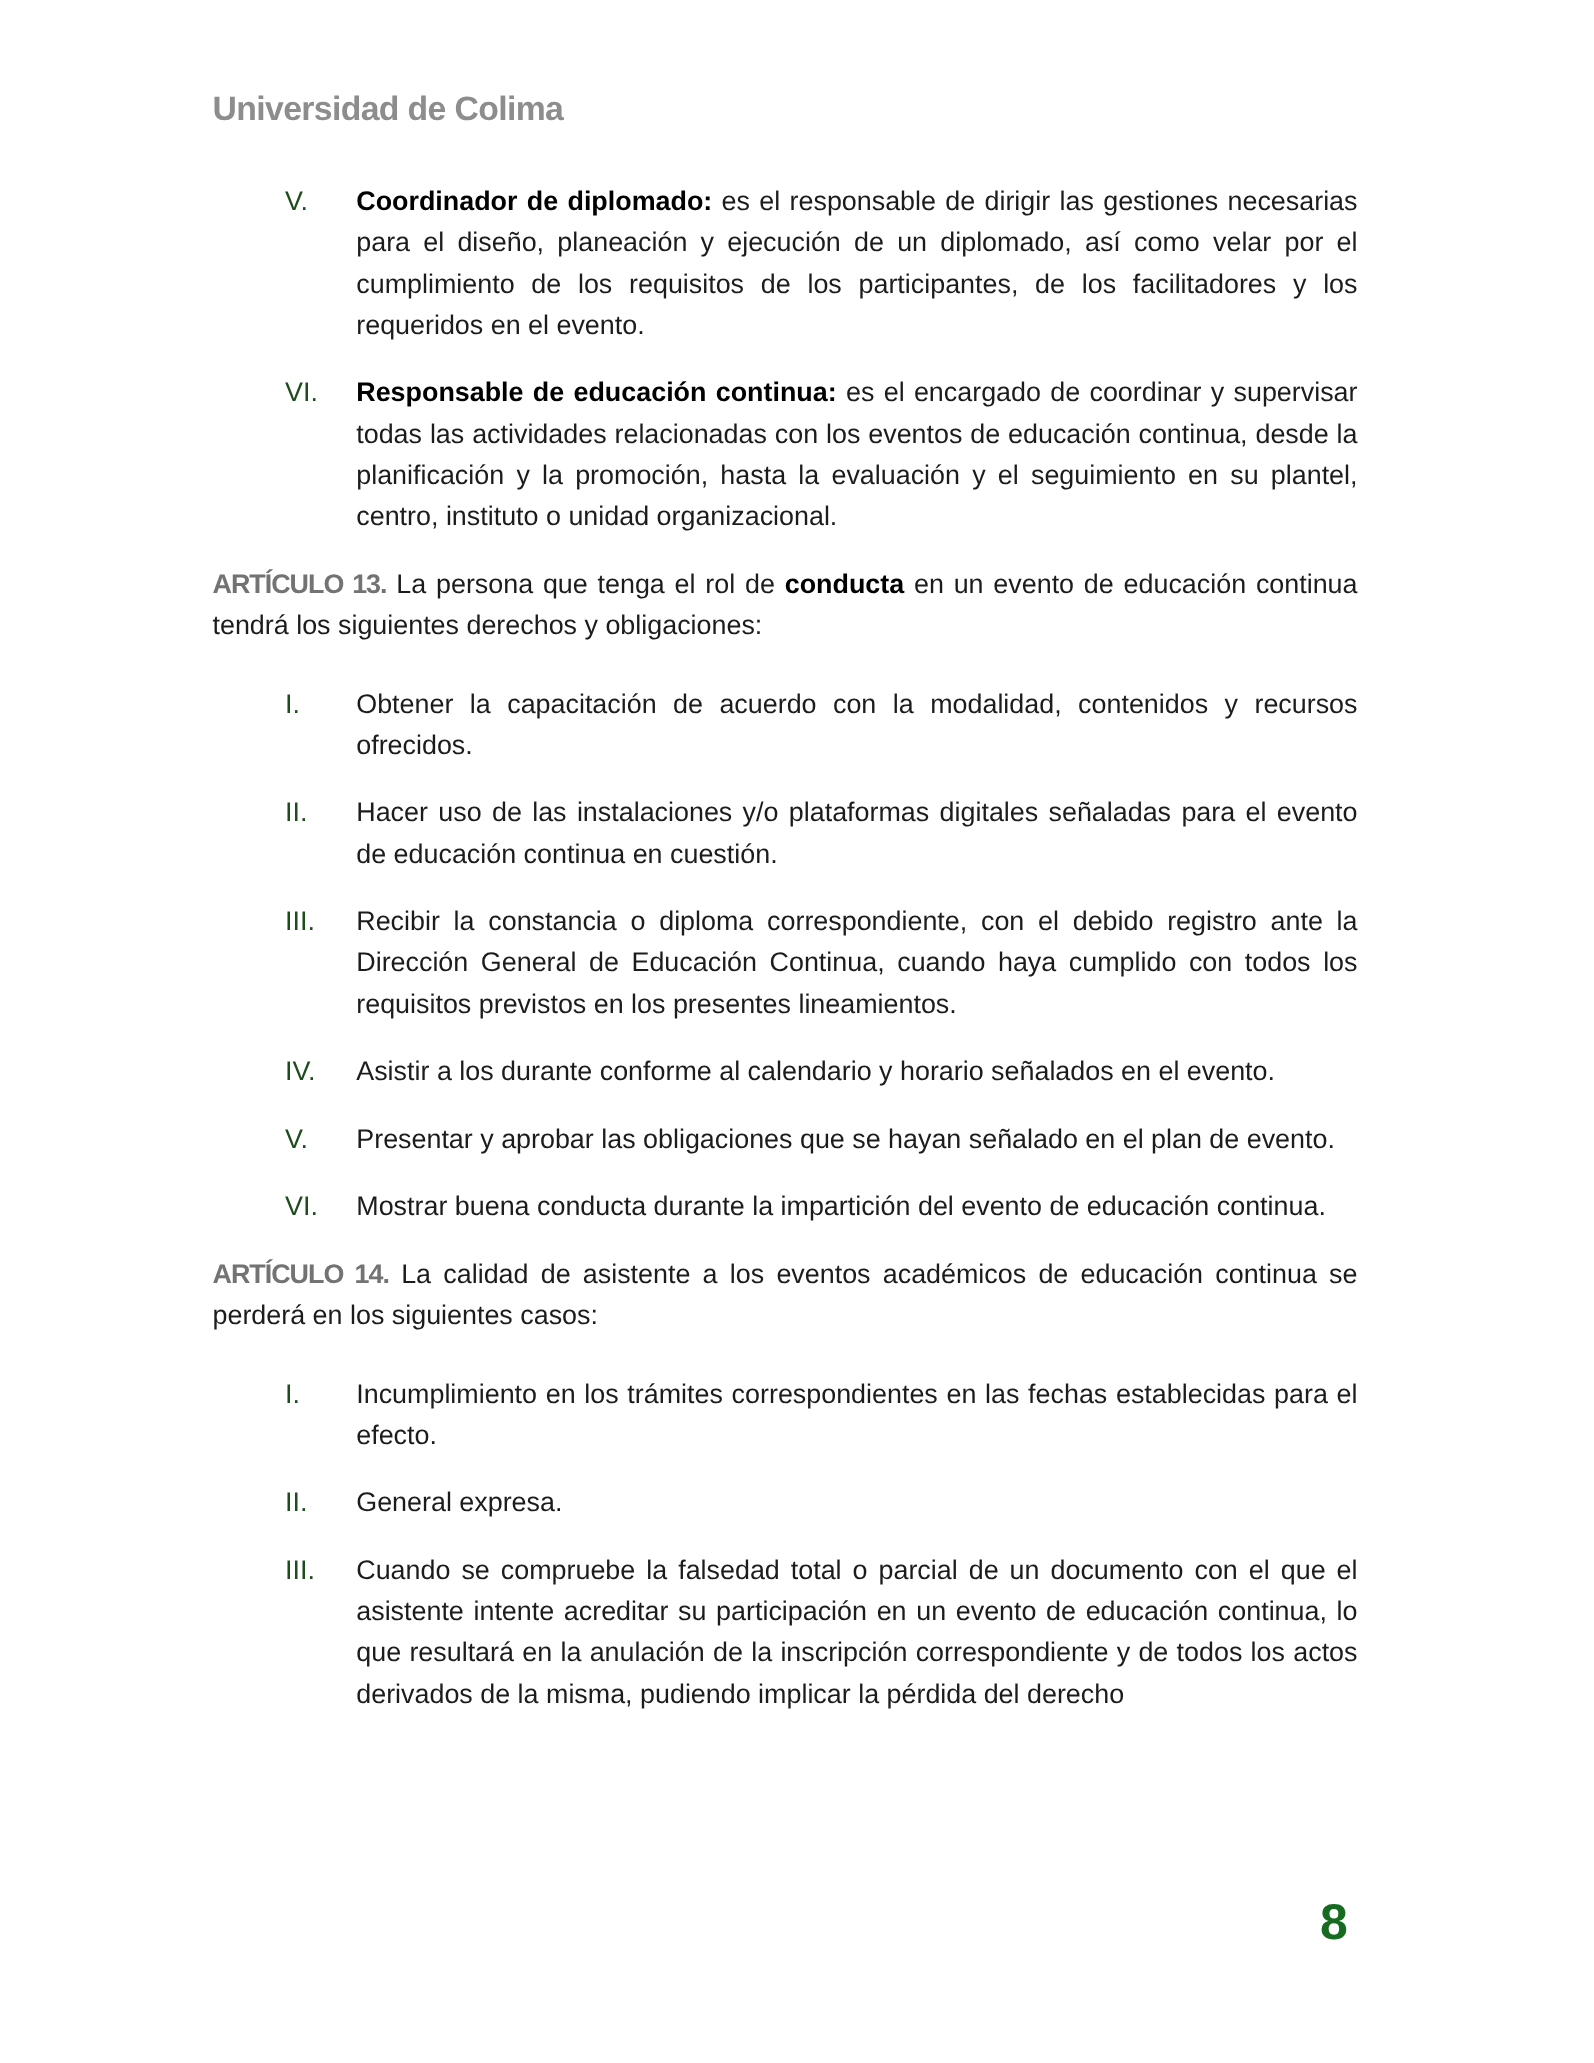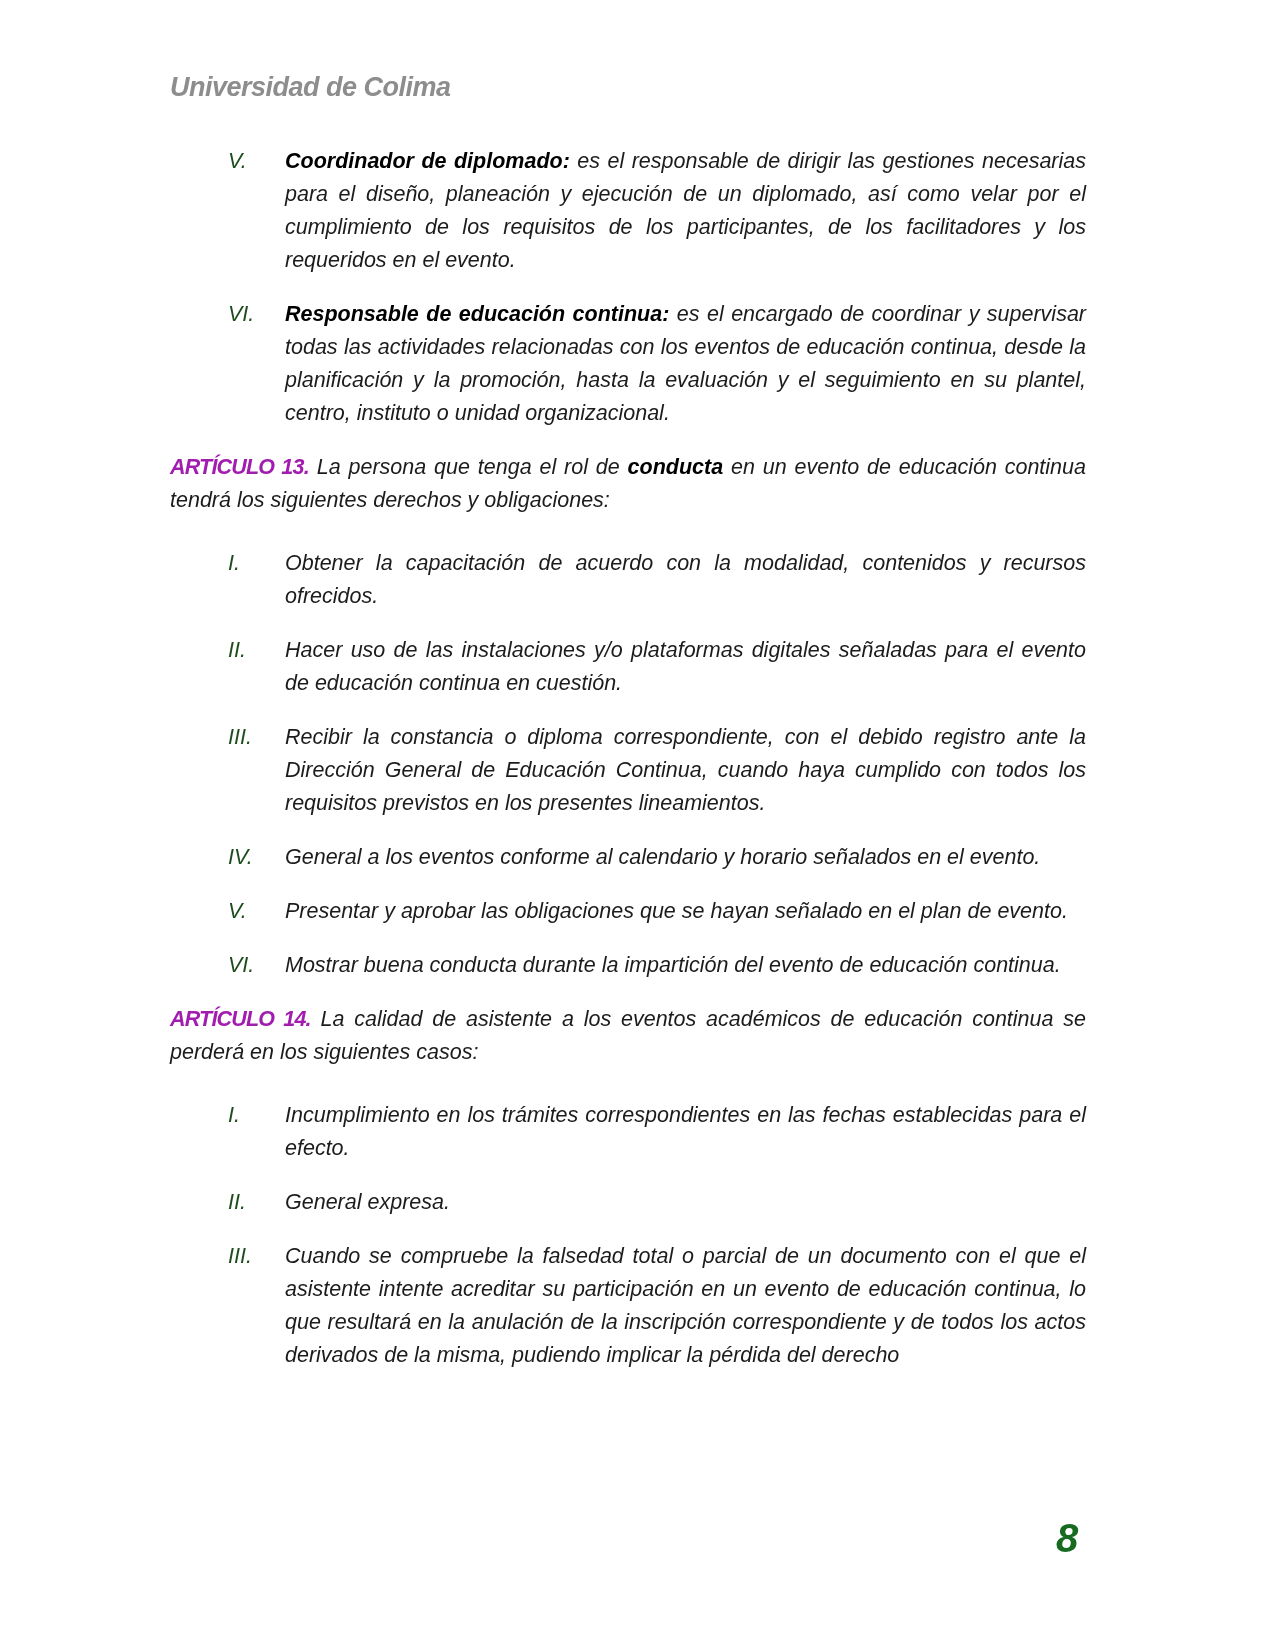--- a/index.html
+++ b/index.html
@@ -6,21 +6,20 @@
   html, body { background: #ffffff; }
   .page {
     position: relative;
     width: 1275px;
     height: 1650px;
     margin: 0 auto;
     background: #ffffff;
     font-family: "Liberation Sans", sans-serif;
     color: #1c1c1c;
     overflow: hidden;
-    font-style: italic;
   }
   .content {
     position: absolute;
     left: 170px;
     top: 72px;
     width: 916px;
   }
   .doc-header {
     font-size: 27px;
     font-weight: 700;
@@ -30,21 +29,21 @@
   }
   .body-text {
     font-size: 21.5px;
     line-height: 33px;
     text-align: justify;
   }
   .para { margin-bottom: 30px; }
   .art-label {
     font-weight: 700;
     letter-spacing: -0.8px;
-    color: #a21caf;
+    color: #737373;
     margin-top: 17px;
   }
   .bold-green {
     font-weight: 700;
     color: #000000;
   }
   .rlist { margin-left: 58px; margin-bottom: 8px; }
   .rlist-item {
     display: grid;
     grid-template-columns: 57px 1fr;
@@ -95,21 +94,21 @@
         <div class="rlist-item">
           <span class="numeral">II.</span>
           <span class="item-text">Hacer uso de las instalaciones y/o plataformas digitales señaladas para el evento de educación continua en cuestión.</span>
         </div>
         <div class="rlist-item">
           <span class="numeral">III.</span>
           <span class="item-text">Recibir la constancia o diploma correspondiente, con el debido registro ante la Dirección General de Educación Continua, cuando haya cumplido con todos los requisitos previstos en los presentes lineamientos.</span>
         </div>
         <div class="rlist-item">
           <span class="numeral">IV.</span>
-          <span class="item-text">General a los eventos conforme al calendario y horario señalados en el evento.</span>
+          <span class="item-text">Asistir a los durante conforme al calendario y horario señalados en el evento.</span>
         </div>
         <div class="rlist-item">
           <span class="numeral">V.</span>
           <span class="item-text">Presentar y aprobar las obligaciones que se hayan señalado en el plan de evento.</span>
         </div>
         <div class="rlist-item">
           <span class="numeral">VI.</span>
           <span class="item-text">Mostrar buena conducta durante la impartición del evento de educación continua.</span>
         </div>
       </div>

